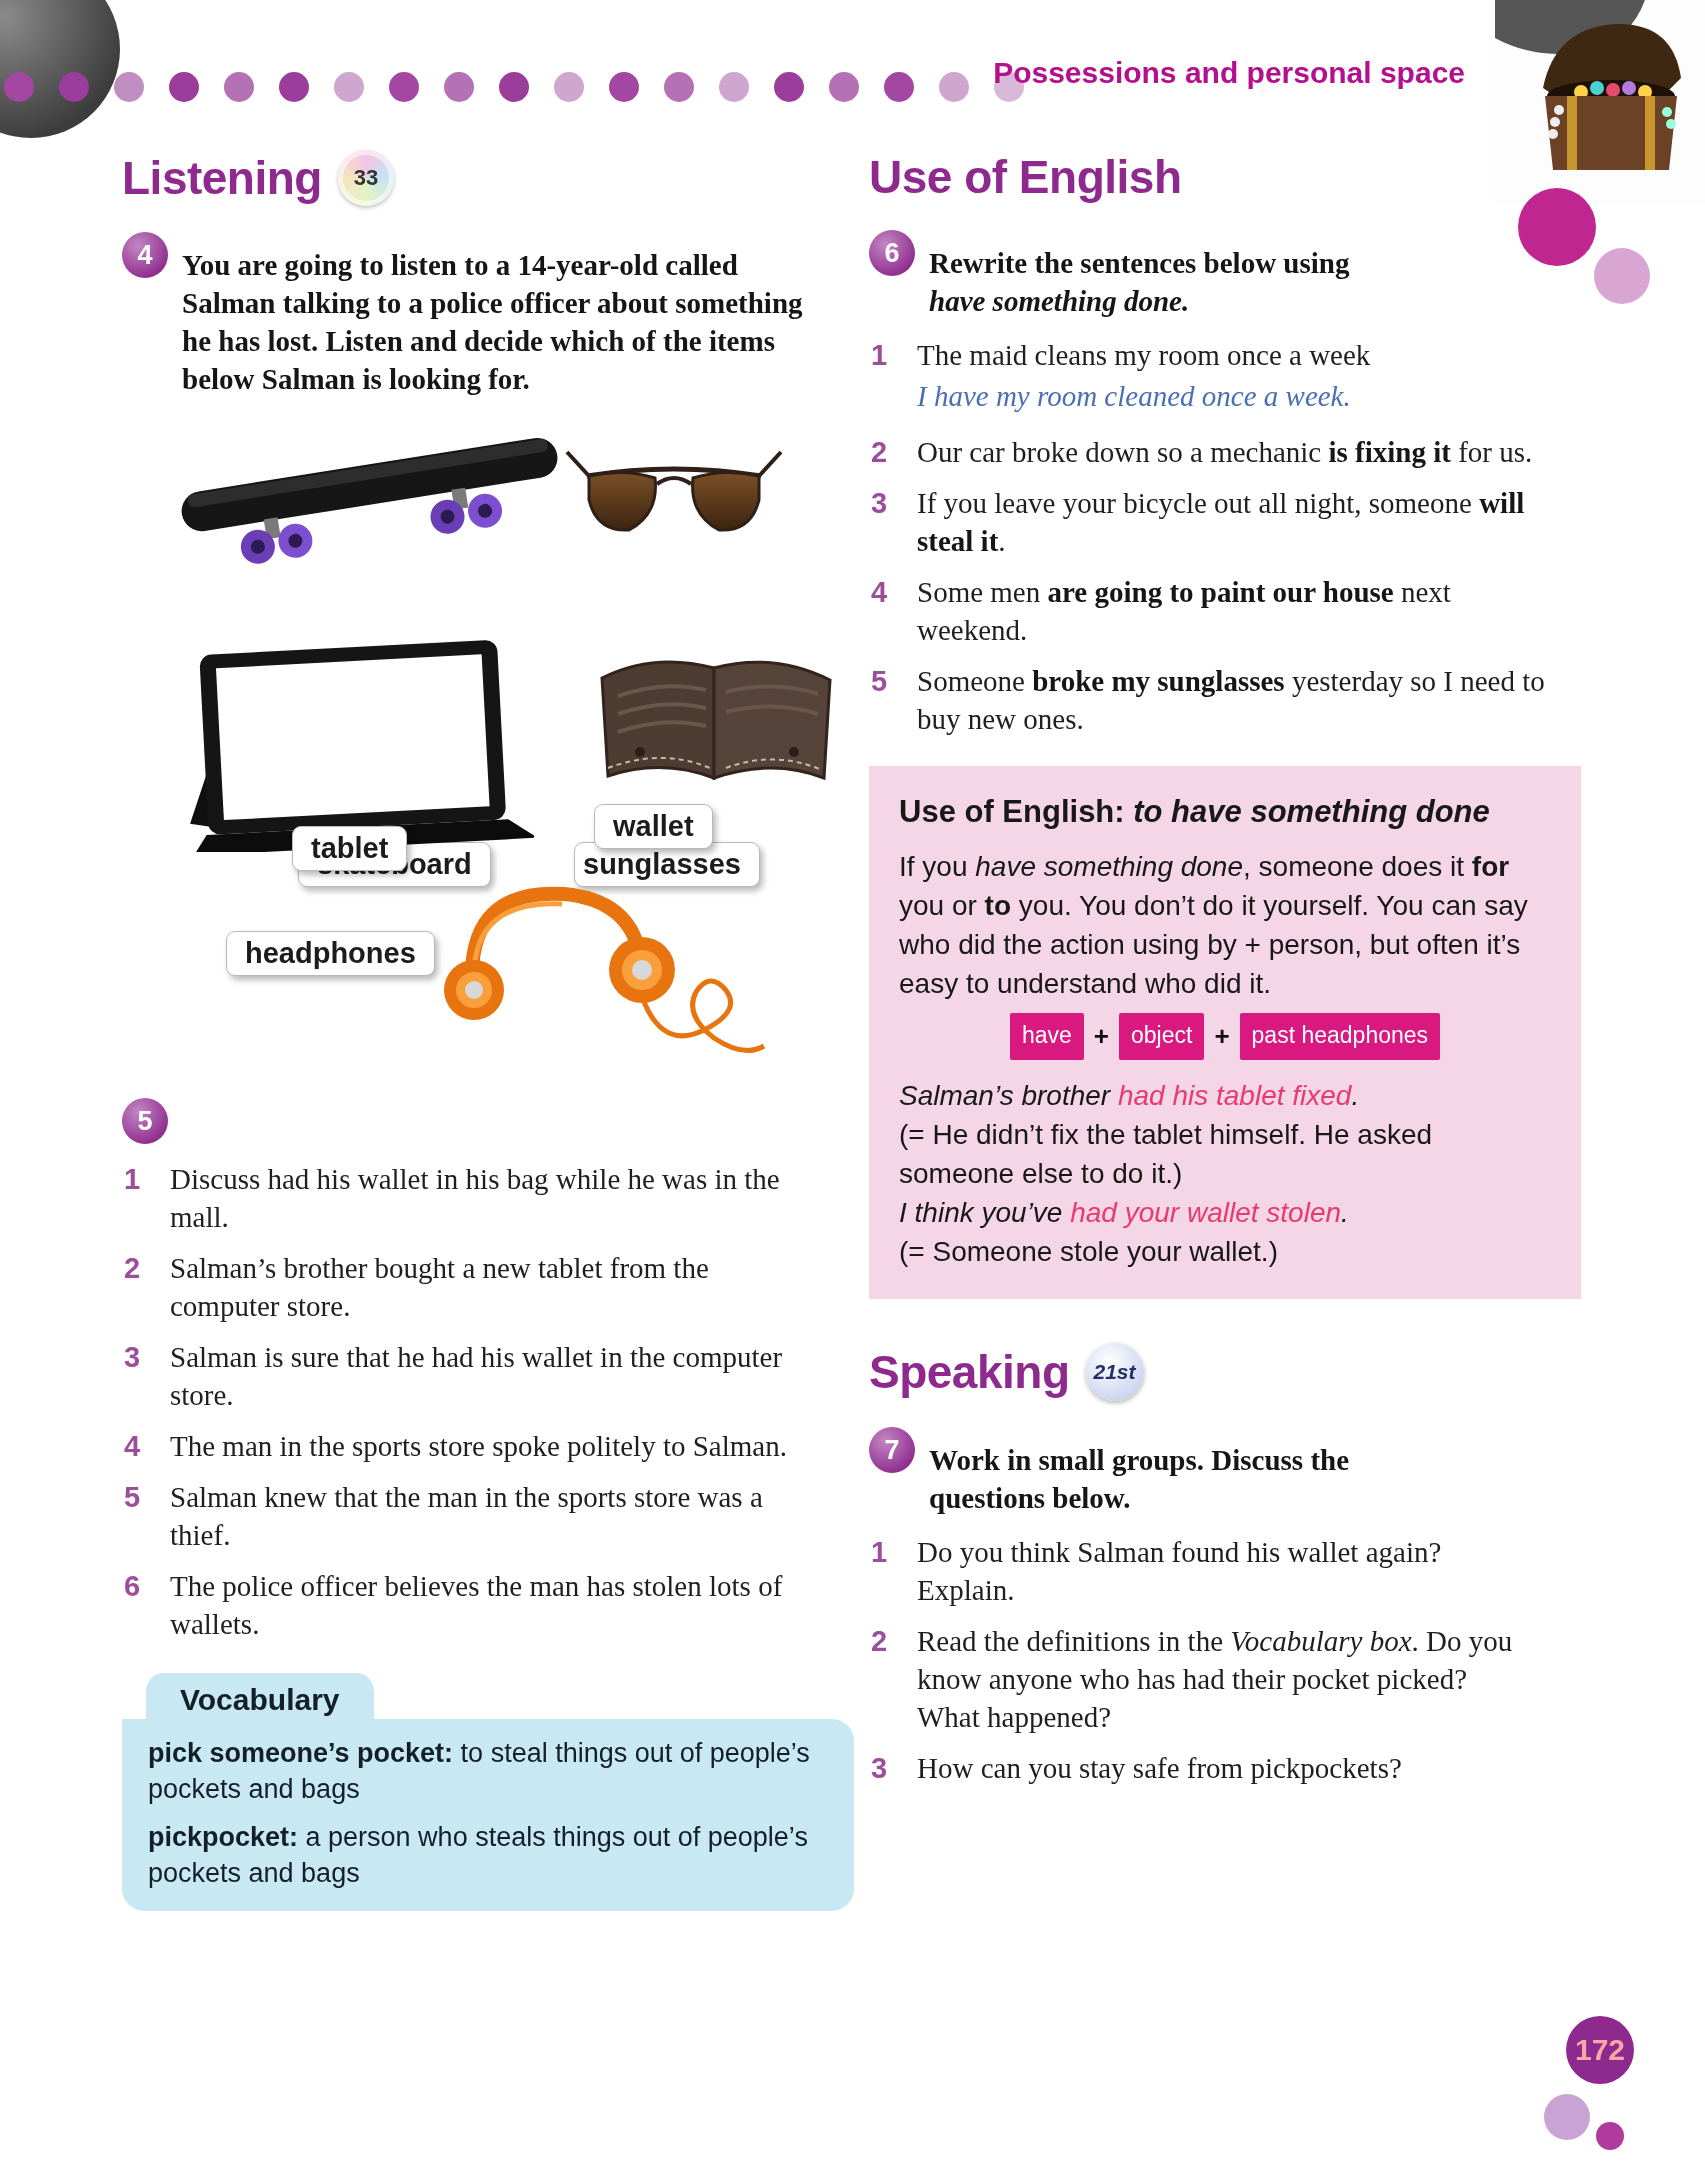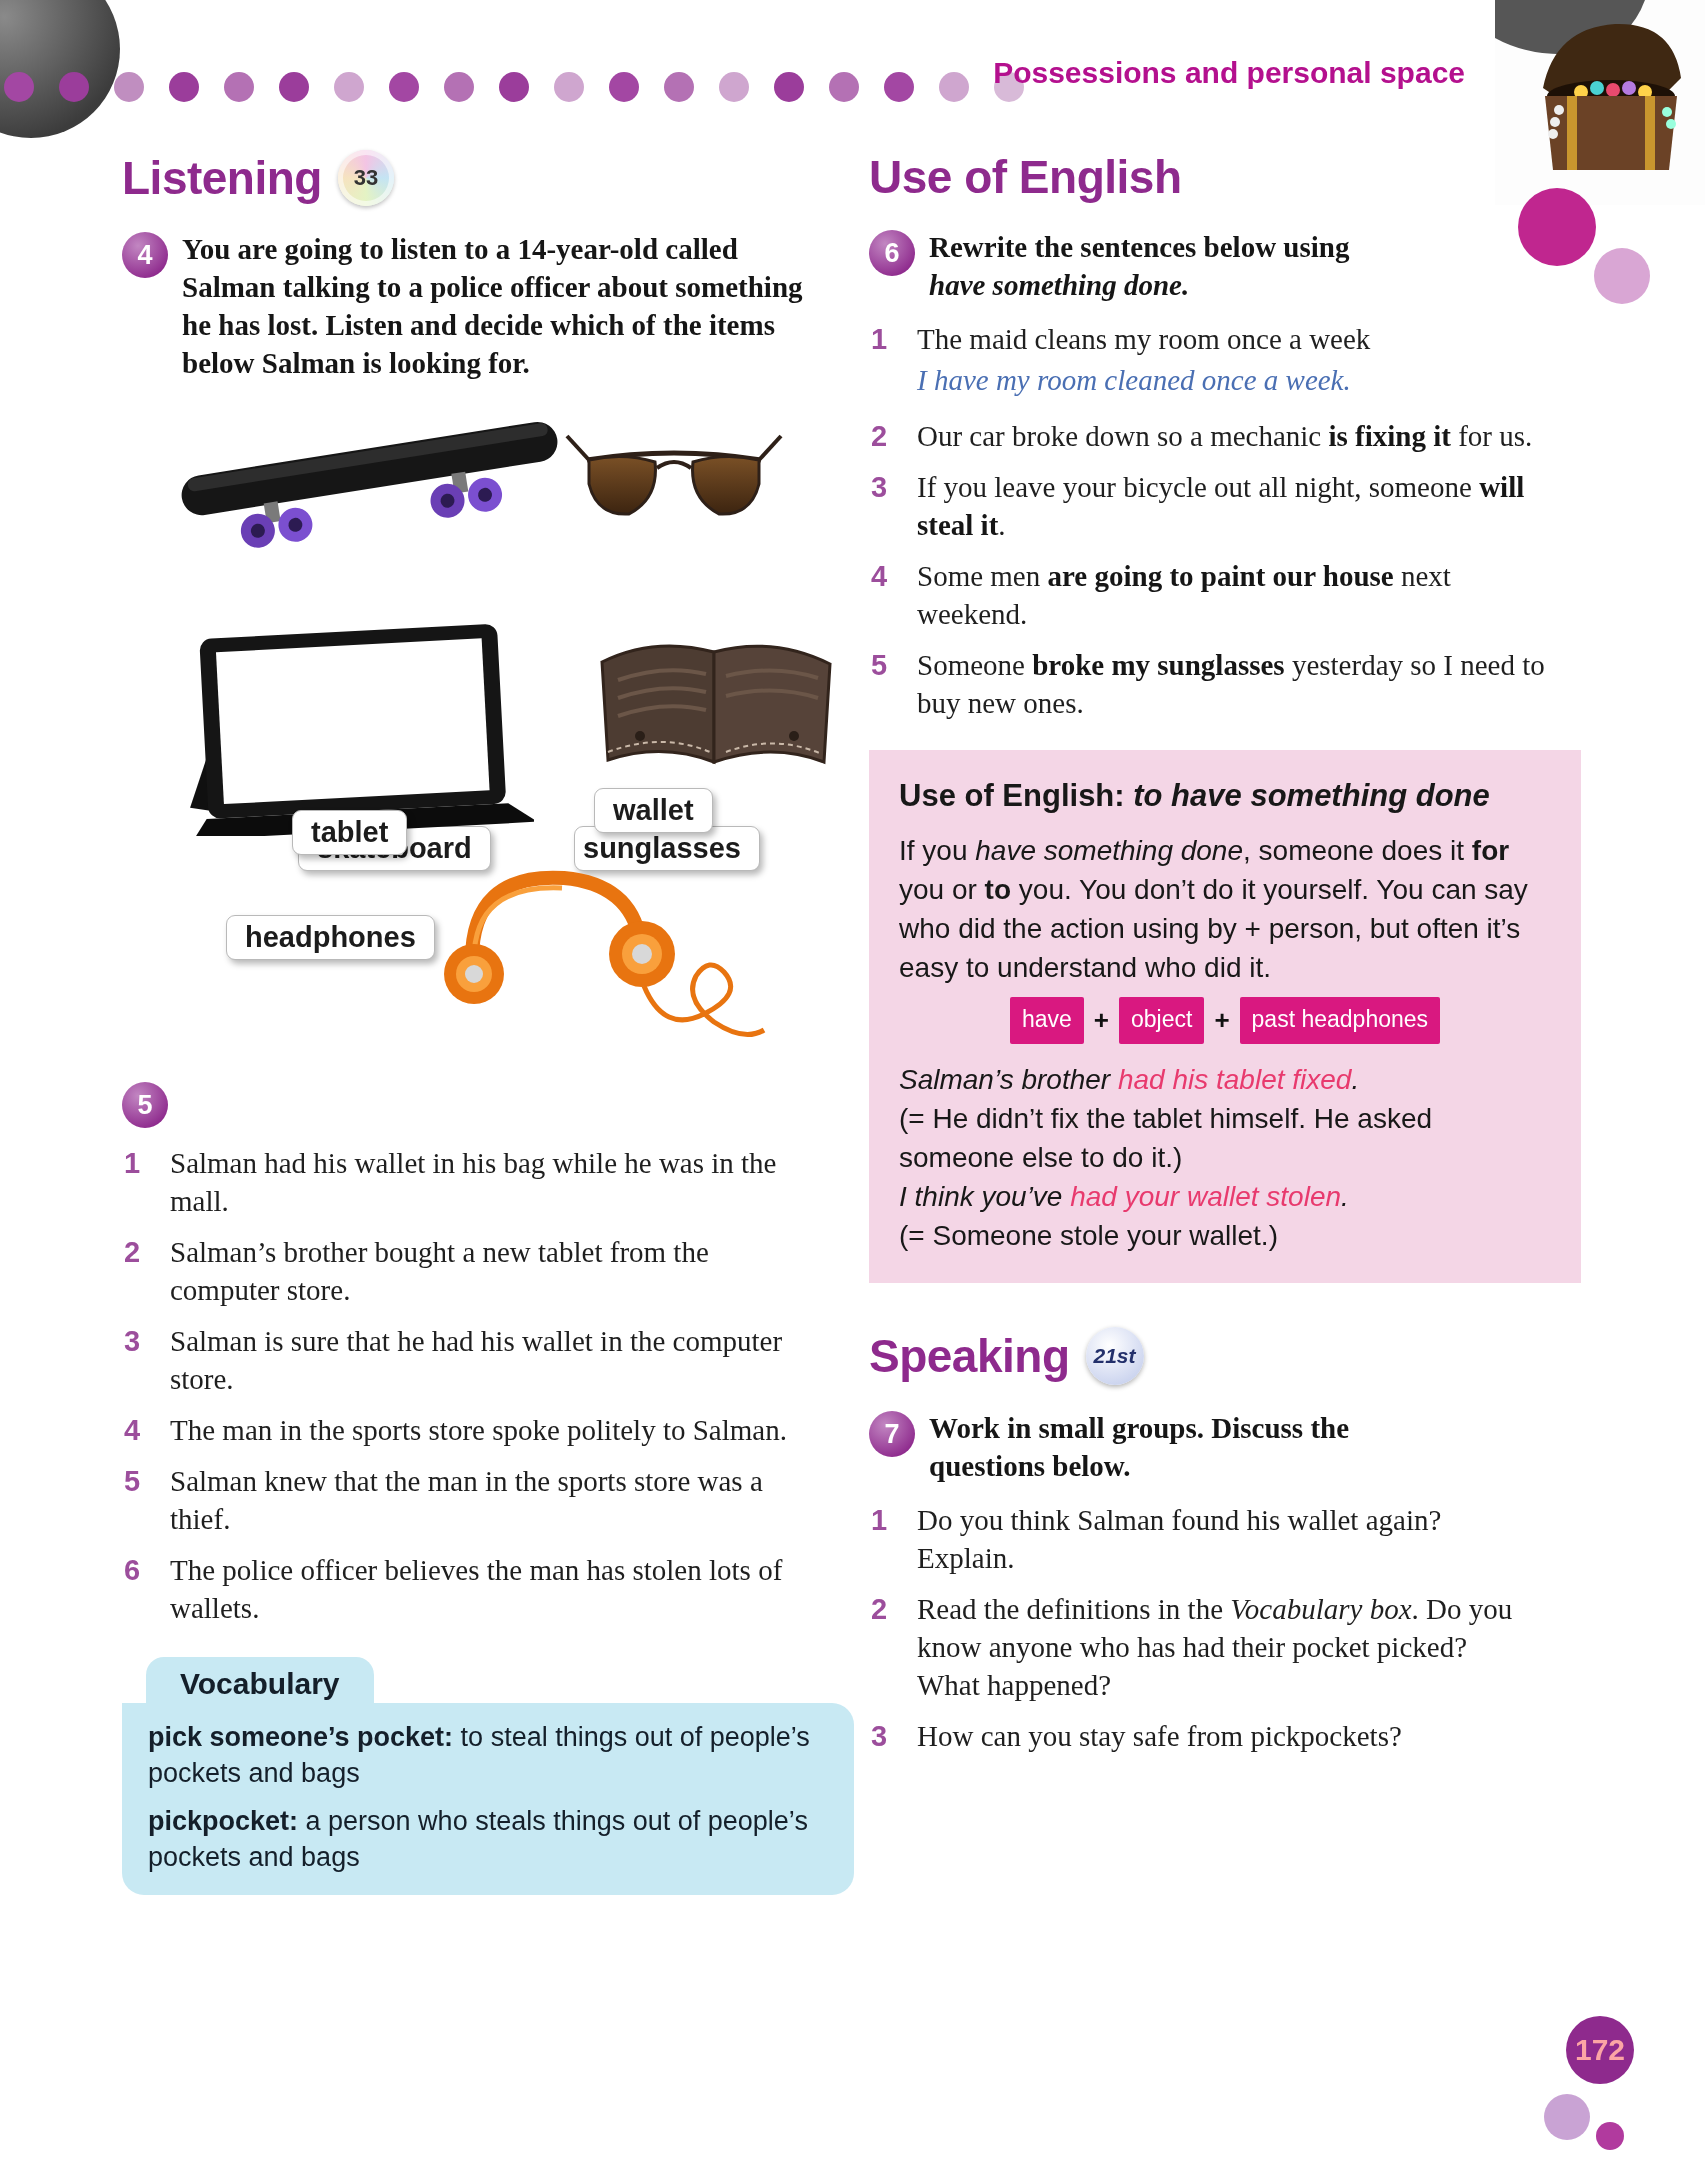--- a/index.html
+++ b/index.html
@@ -45,21 +45,21 @@
     font-family:"Liberation Sans", sans-serif; font-weight:bold; font-style:italic; font-size:21px; color:#23306b;
   }
   
   .exrow { display:flex; gap:14px; margin-bottom:16px; }
   .exnum {
     flex:0 0 46px; width:46px; height:46px; border-radius:50%;
     background:radial-gradient(circle at 35% 30%, #c287c2, #8e2a8d 78%);
     color:#fff; font-family:"Liberation Sans", sans-serif; font-weight:bold; font-size:27px;
     display:flex; align-items:center; justify-content:center; margin-top:2px;
   }
-  .exintro { font-weight:bold; font-size:29px; line-height:38px; color:#161616; }
+  .exintro { font-weight:bold; font-size:29px; line-height:38px; color:#161616;margin-top:16px; }
   .qlist { margin-left:2px; }
   .q { display:flex; margin-bottom:13px; }
   .qnum { flex:0 0 46px; font-family:"Liberation Sans", sans-serif; font-weight:bold; font-size:29px; color:#9c4e9c; line-height:38px; }
   .qtext { font-size:29px; line-height:38px; }
   .qtext b { color:#161616; }
   .answer { font-style:italic; color:#4a6fb3; font-size:29px; line-height:40px; margin:2px 0 4px; }
   
   .collage { position:relative; height:672px; margin:14px 0 10px; }
   .collage .img { position:absolute; }
   .label-box {
@@ -234,21 +234,21 @@
       <span class="label-box" style="left:104px; top:517px;">headphones</span>
     </div>
 
     <div class="exrow">
       <div class="exnum">5</div>
     </div>
 
     <div class="qlist">
       <div class="q">
         <span class="qnum">1</span>
-        <span class="qtext" style="max-width:620px">Salman had his wallet in his bag while he was in the mall.</span>
+        <span class="qtext" style="max-width:620px">Discuss had his wallet in his bag while he was in the mall.</span>
       </div>
       <div class="q">
         <span class="qnum">2</span>
         <span class="qtext" style="max-width:620px">Salman’s brother bought a new tablet from the computer store.</span>
       </div>
       <div class="q">
         <span class="qnum">3</span>
         <span class="qtext" style="max-width:620px">Salman is sure that he had his wallet in the computer store.</span>
       </div>
       <div class="q">

